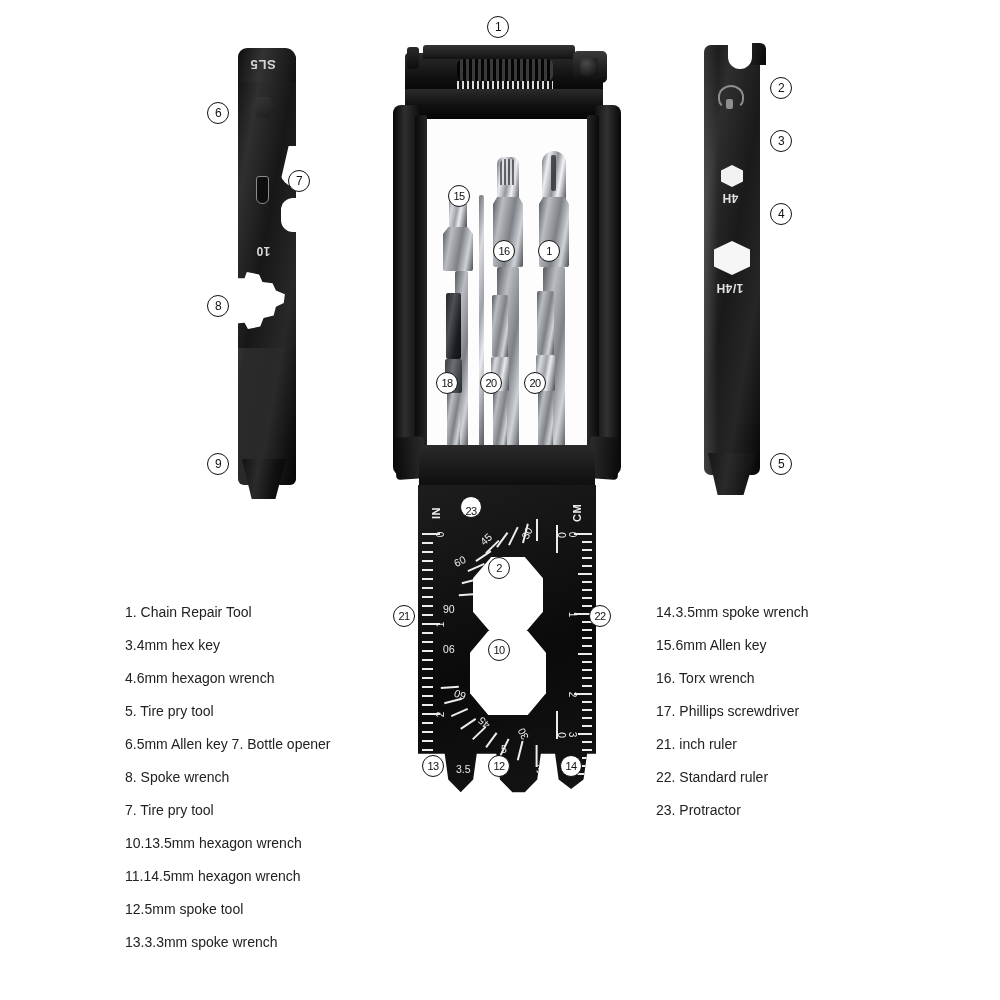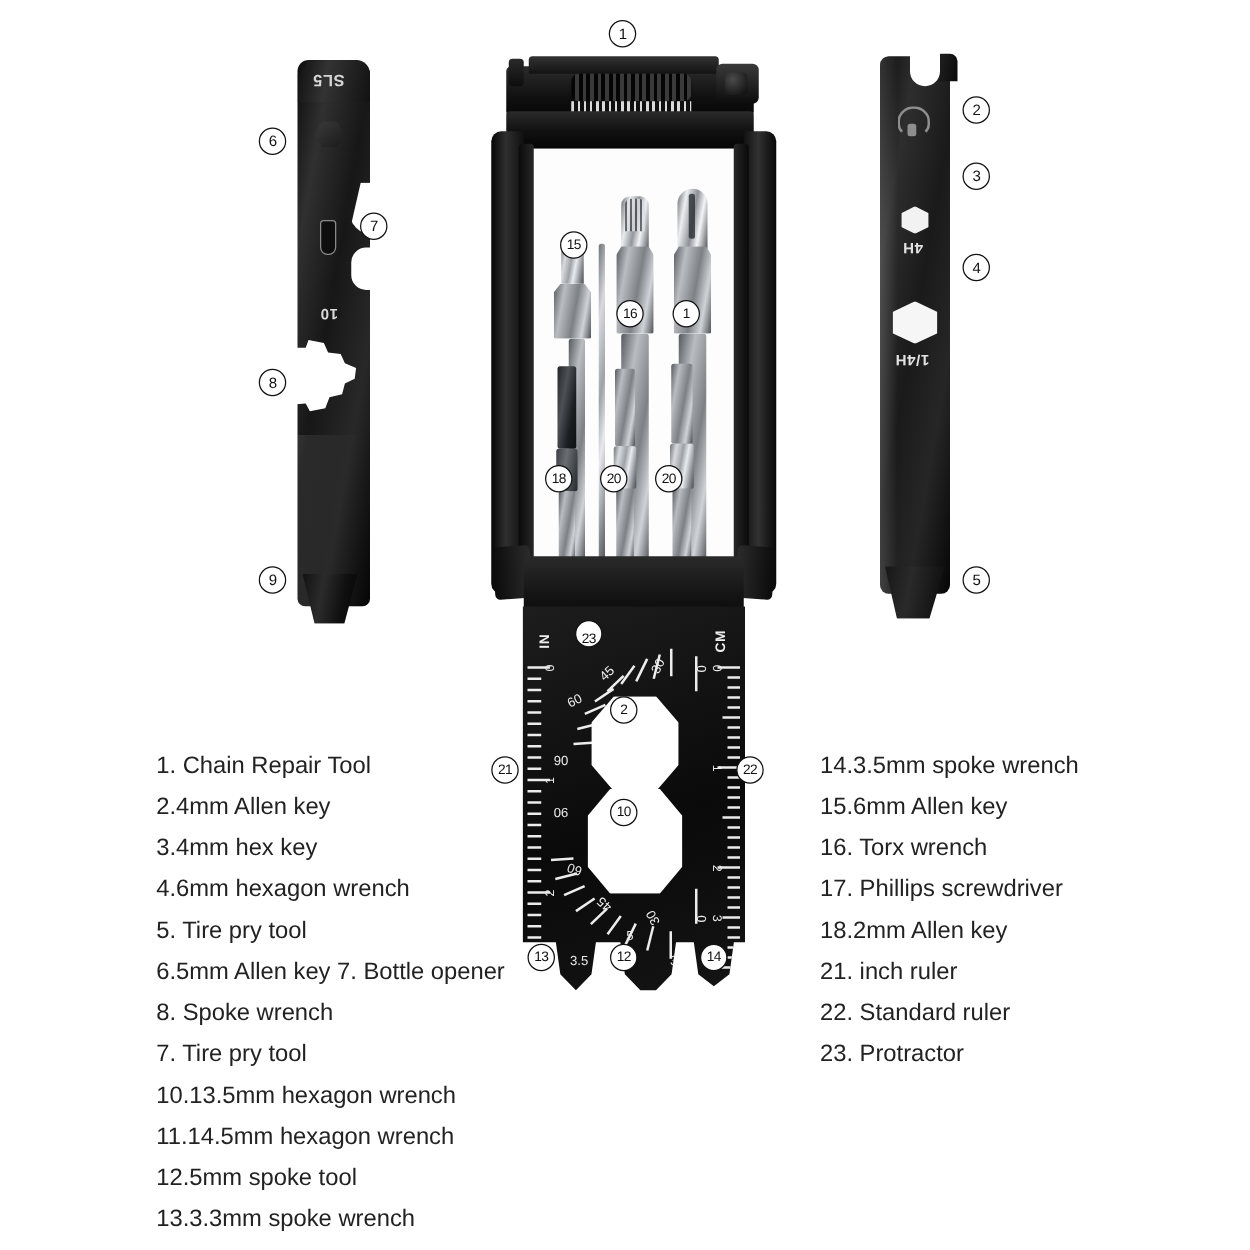--- a/index.html
+++ b/index.html
@@ -18,21 +18,21 @@
     border:1.3px solid #111;
     background:#fff;
     display:flex;align-items:center;justify-content:center;
     font-size:12px;line-height:1;letter-spacing:-0.5px;
     color:#111;
     box-sizing:border-box;
     z-index:40;
   }
   .callout.small{font-size:11px;}
   .legend-col{position:absolute;}
-  .legend-col .legend-line{font-size:19px;color:#222;white-space:nowrap;line-height:33px;height:33px;}
+  .legend-col .legend-line{font-size:14px;color:#222;white-space:nowrap;line-height:33px;height:33px;}
 
   
   .part{position:absolute;}
   .metal{background:linear-gradient(100deg,#6f7276 0%,#d8dade 22%,#9ea2a7 45%,#e8eaee 62%,#84888d 85%,#4d5054 100%);}
   .metal2{background:linear-gradient(100deg,#55585c 0%,#b9bcc1 25%,#7d8085 55%,#cfd2d6 78%,#4a4d51 100%);}
 
   
   #left-tool{left:232px;top:48px;width:70px;height:437px;}
   #left-tool .body{
     position:absolute;left:6px;top:0;width:58px;height:437px;
@@ -525,37 +525,35 @@
     </div>
   <div class="callout small" style="left:589px;top:605px;">
       <span>22</span>
     </div>
   <div class="callout small" style="left:460px;top:496px;align-items:flex-end;">
       <span>23</span>
     </div>
 
   <div class="legend-col" style="left:125px;top:596px;">
     <div class="legend-line">1. Chain Repair Tool</div>
-    <div class="legend-line">2.4mm Allen key</div>
     <div class="legend-line">3.4mm hex key</div>
     <div class="legend-line">4.6mm hexagon wrench</div>
     <div class="legend-line">5. Tire pry tool</div>
     <div class="legend-line">6.5mm Allen key 7. Bottle opener</div>
     <div class="legend-line">8. Spoke wrench</div>
     <div class="legend-line">7. Tire pry tool</div>
     <div class="legend-line">10.13.5mm hexagon wrench</div>
     <div class="legend-line">11.14.5mm hexagon wrench</div>
     <div class="legend-line">12.5mm spoke tool</div>
     <div class="legend-line">13.3.3mm spoke wrench</div>
   </div>
 
   <div class="legend-col" style="left:656px;top:596px;">
     <div class="legend-line">14.3.5mm spoke wrench</div>
     <div class="legend-line">15.6mm Allen key</div>
     <div class="legend-line">16. Torx wrench</div>
     <div class="legend-line">17. Phillips screwdriver</div>
-    <div class="legend-line">18.2mm Allen key</div>
     <div class="legend-line">21. inch ruler</div>
     <div class="legend-line">22. Standard ruler</div>
     <div class="legend-line">23. Protractor</div>
   </div>
 
 </div>
 
 </body></html>

